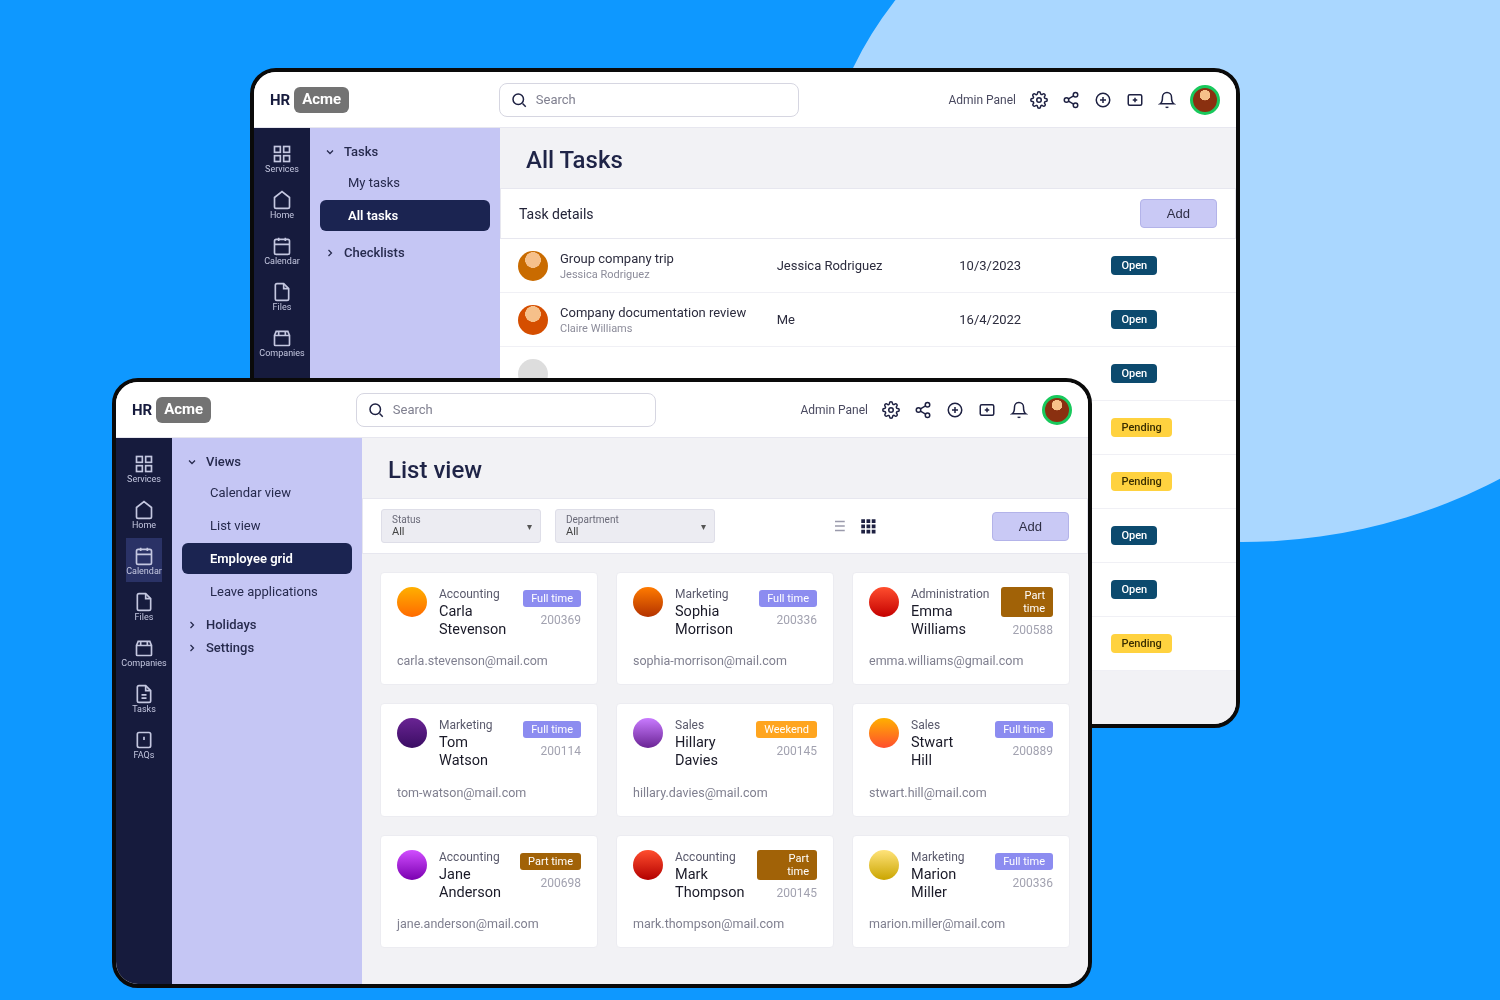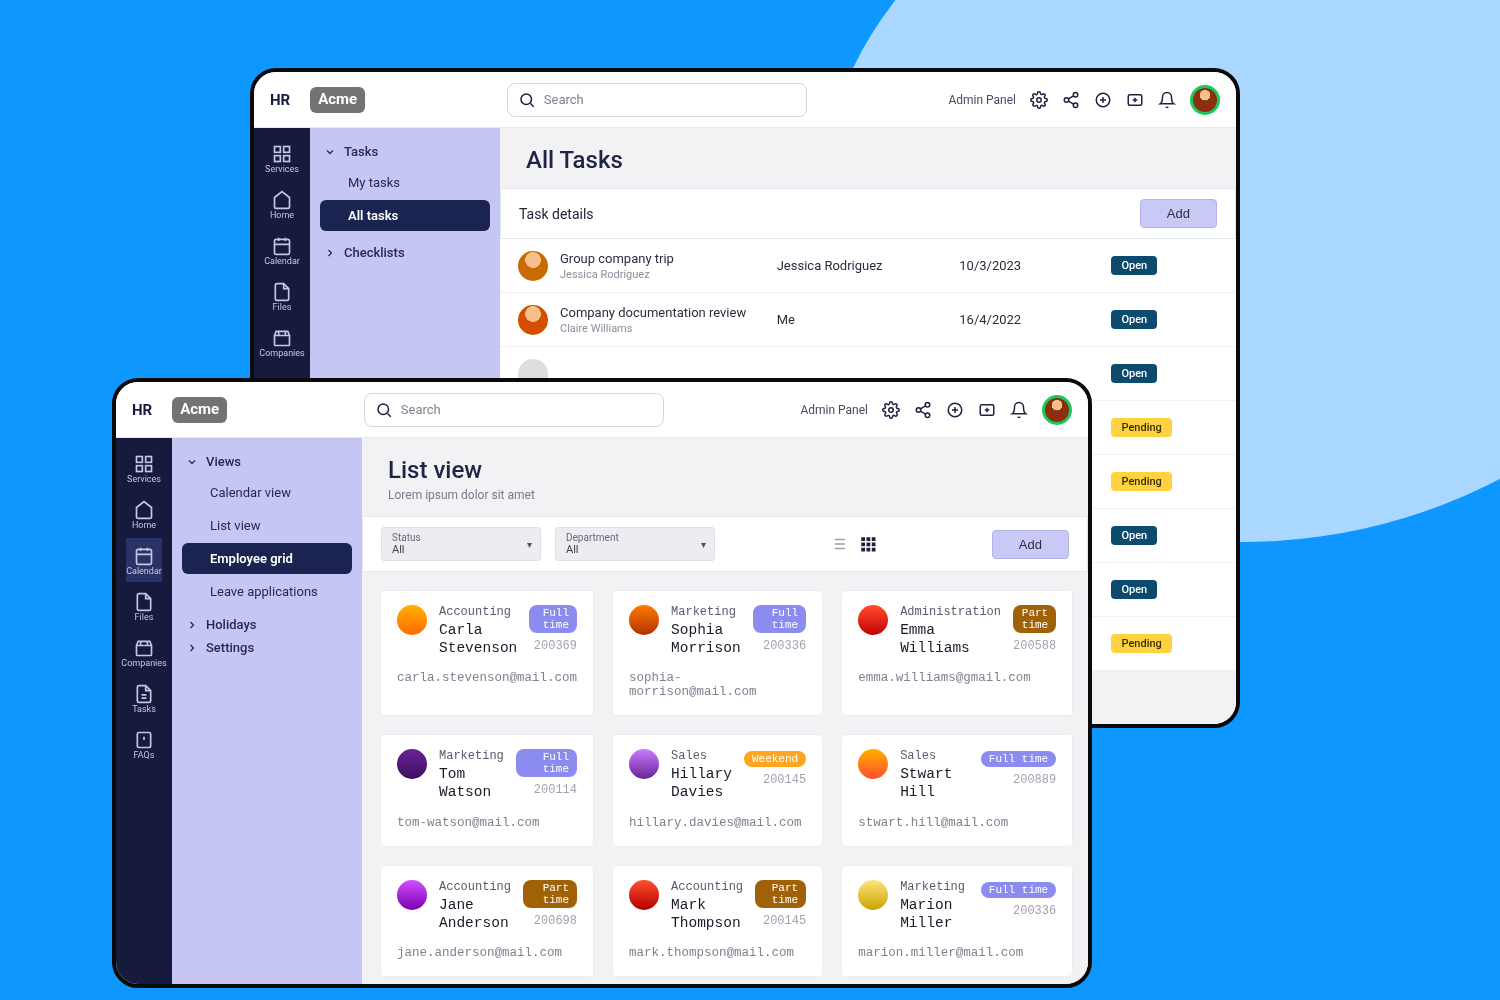--- a/index.html
+++ b/index.html
@@ -34,21 +34,21 @@
   .topbar {
     background: #fff;
     height: 56px;
     display: flex;
     align-items: center;
     padding: 0 16px;
     gap: 14px;
     border-bottom: 1px solid #e7e7ef;
     flex-shrink: 0;
   }
-  .brand { font-size: 15px; font-weight: 700; color: #161b3d; display: flex; align-items: center; gap: 20px; }
+  .brand { font-size: 15px; font-weight: 700; color: #161b3d; display: flex; align-items: center; gap: 4px; }
   .brand .pill { background: #737373; color: #fff; border-radius: 6px; padding: 3px 8px 5px 8px; }
   .search {
     flex: 0 0 300px;
     height: 34px; border: 1px solid #d6d6e1; border-radius: 8px;
     display: flex; align-items: center; gap: 8px; padding: 0 10px;
     color: #808090; font-size: 13px;
     margin-left: auto; margin-right: auto;
   }
   .spacer { flex: 1; }
   .admin-link { font-size: 12px; color: #4a4a60; }
@@ -124,27 +124,27 @@
   
   .filters { display:flex; gap:14px; }
   .sel {
     background: #ececf2; border: 1px solid #dedee8; border-radius: 3px;
     padding: 4px 10px; width: 160px; font-size: 11px; color: #444; position:relative;
   }
   .sel .lab { font-size: 10px; color: #6a6a78; }
   .sel .caret { position:absolute; right:8px; top:50%; transform:translateY(-50%); font-size:10px; color:#555; }
   .viewmode { margin-left:auto; display:flex; gap:12px; align-items:center; color:#444; }
 
-  .cards { padding: 18px; display: grid; grid-template-columns: repeat(3, 1fr); gap: 18px; overflow:auto;font-family:Liberation Mono, monospace; }
+  .cards { padding: 18px; display: grid; grid-template-columns: repeat(3, 1fr); gap: 18px; overflow:auto; }
   .card { background:#fff; border:1px solid #ececf1; border-radius:4px; padding: 14px 16px 16px 16px; position:relative; }
   .card .top { display:flex; gap:12px; }
   .card .dept { font-size:12px; color:#5a5a6c; }
   .card .name { font-size:14.5px; color:#1a1a28; margin-top:2px; line-height:1.25; }
   .card .right { margin-left:auto; text-align:right; }
-  .tag { display:inline-block; font-size:11px; padding:2px 8px; border-radius:8px; color:#fff; }
+  .tag { display:inline-block; font-size:11px; padding:2px 8px; border-radius:3px; color:#fff; }
   .tag-full    { background:#8c8cf0; }
   .tag-part    { background:#a16207; }
   .tag-weekend { background:#ffa51f; }
   .eid { font-size:12px; color:#a2a2b0; margin-top:6px; }
   .email { font-size:12.5px; color:#808090; margin-top: 14px; }
 </style>
 </head>
 <body>
 
 <div class="bg-wave"></div>
@@ -495,21 +495,20 @@
         <svg class="chev" viewBox="0 0 24 24" fill="none" stroke="currentColor" stroke-width="2.5">
             <path d="m9 18 6-6-6-6"></path>
           </svg>
         <span>Settings</span>
       </div>
     </div>
 
     <div class="main">
       <div class="hero">
         <h1>List view</h1>
-        <p>Lorem ipsum dolor sit amet</p>
       </div>
       <div class="toolbar" style="gap:16px">
         <div class="filters">
           <div class="sel">
             <div class="lab">Status</div>
             <div>All</div>
             <span class="caret">▾</span>
           </div>
           <div class="sel">
             <div class="lab">Department</div>

